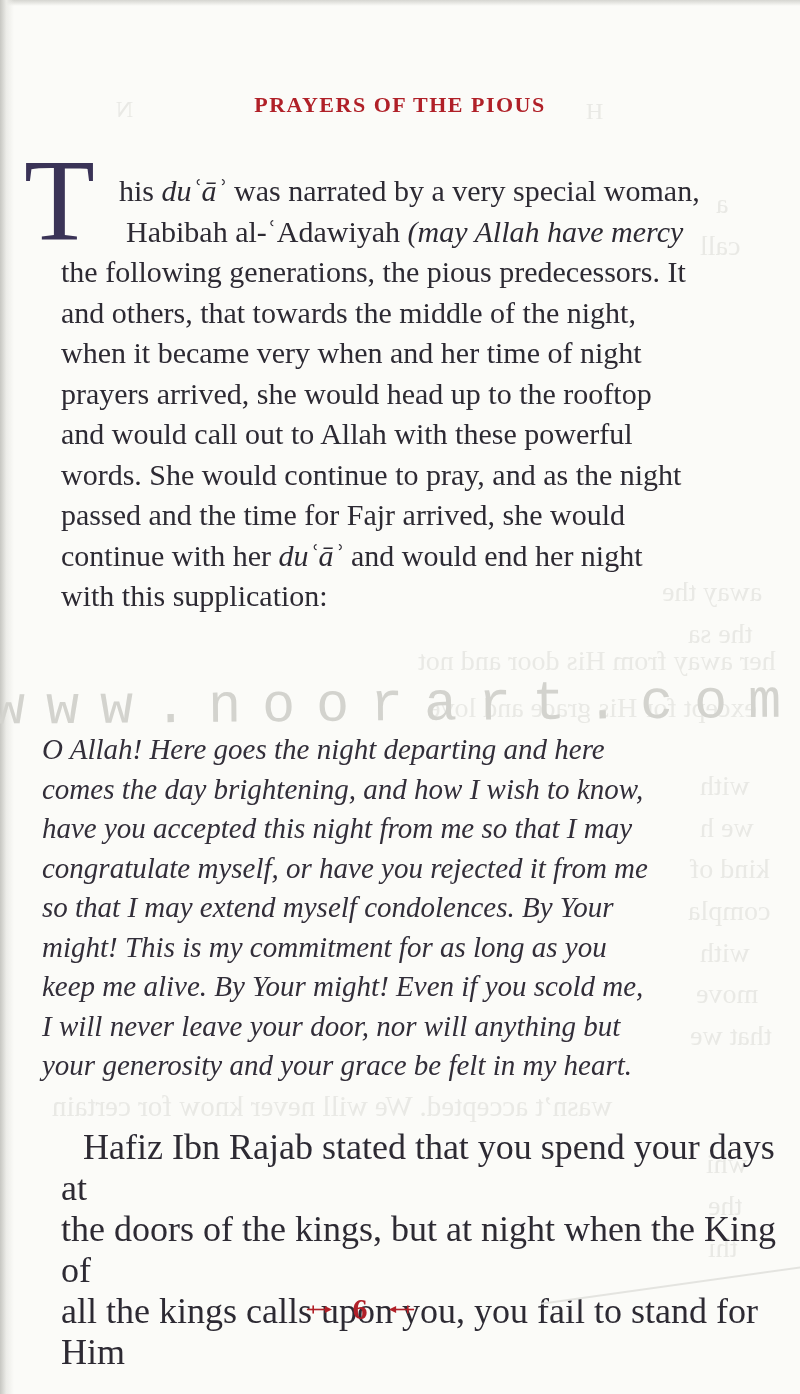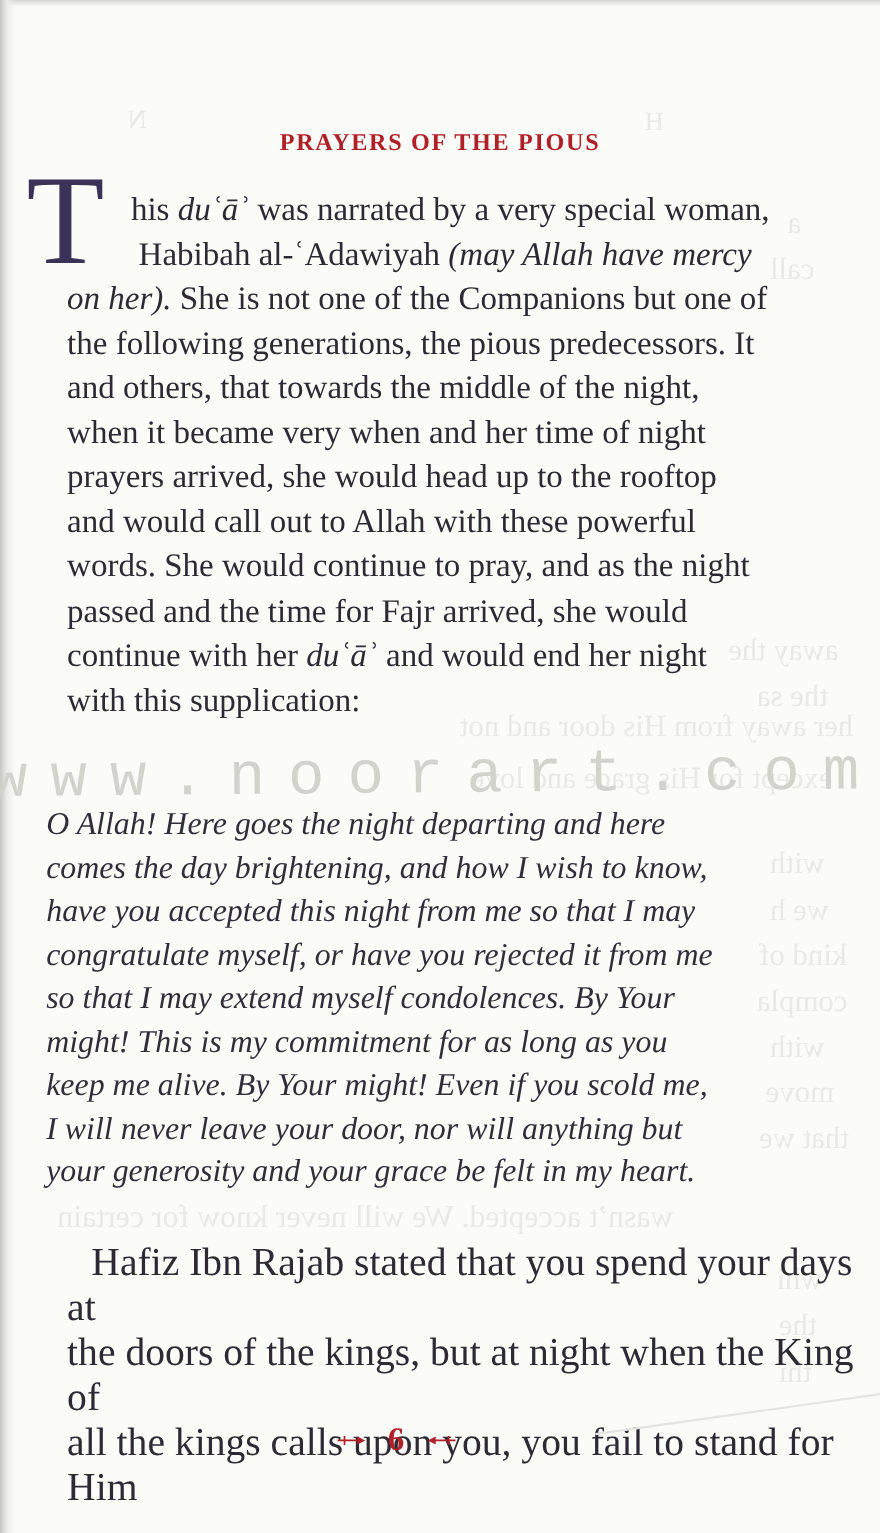--- a/index.html
+++ b/index.html
@@ -21,21 +21,21 @@
   .edge-top{position:absolute;left:0;top:0;right:0;height:6px;
     background:linear-gradient(#d5d5d0,rgba(255,255,255,0));}
   .curl{position:absolute;left:540px;top:1284px;width:270px;height:2px;
     background:#e4e4e0;transform:rotate(-8deg);}
   .bleed{position:absolute;inset:0;pointer-events:none;}
   .bleed .frag{
     position:absolute;transform:scaleX(-1);filter:blur(0.7px);
     color:var(--bleed);white-space:nowrap;font-family:"Liberation Serif",serif;
   }
   .header{
-    position:absolute;top:116px;left:0;right:0;text-align:center;
+    position:absolute;top:92px;left:0;right:0;text-align:center;
     color:var(--red);font-weight:700;font-size:22px;letter-spacing:1.5px;
   }
   .body-par{position:absolute;color:var(--body);margin-left:31px;}
   .p1{top:171px;left:30px;width:732px;font-size:30px;line-height:40.5px;}
   .p1 .tline:nth-child(1){padding-left:58px;}
   .p1 .tline:nth-child(2){padding-left:65px;}
   .dropcap{
     position:absolute;top:143px;left:24px;font-size:116px;line-height:1;
     color:var(--dropcap);font-family:"Liberation Serif",serif;
   }
@@ -92,21 +92,20 @@
       <div class="frag" style="top: 1232px; left: 708px; font-size: 28px;">thi</div>
     </div>
 
   <div class="header">PRAYERS OF THE PIOUS</div>
 
   <div class="dropcap">T</div>
 
   <div class="p1 body-par">
       <div class="tline"><span>his </span><span class="it">duʿāʾ</span><span> was narrated by a very special woman,</span></div>
       <div class="tline"><span>Habibah al-ʿAdawiyah </span><span class="it">(may Allah have mercy</span></div>
-      <div class="tline"><span class="it">on her).</span><span> She is not one of the Companions but one of</span></div>
       <div class="tline"><span>the following generations, the pious predecessors. It</span></div>
       <div class="tline"><span>and others, that towards the middle of the night,</span></div>
       <div class="tline"><span>when it became very when and her time of night</span></div>
       <div class="tline"><span>prayers arrived, she would head up to the rooftop</span></div>
       <div class="tline"><span>and would call out to Allah with these powerful</span></div>
       <div class="tline"><span>words. She would continue to pray, and as the night</span></div>
       <div class="tline"><span>passed and the time for Fajr arrived, she would</span></div>
       <div class="tline"><span>continue with her </span><span class="it">duʿāʾ</span><span> and would end her night</span></div>
       <div class="tline"><span>with this supplication:</span></div>
     </div>

